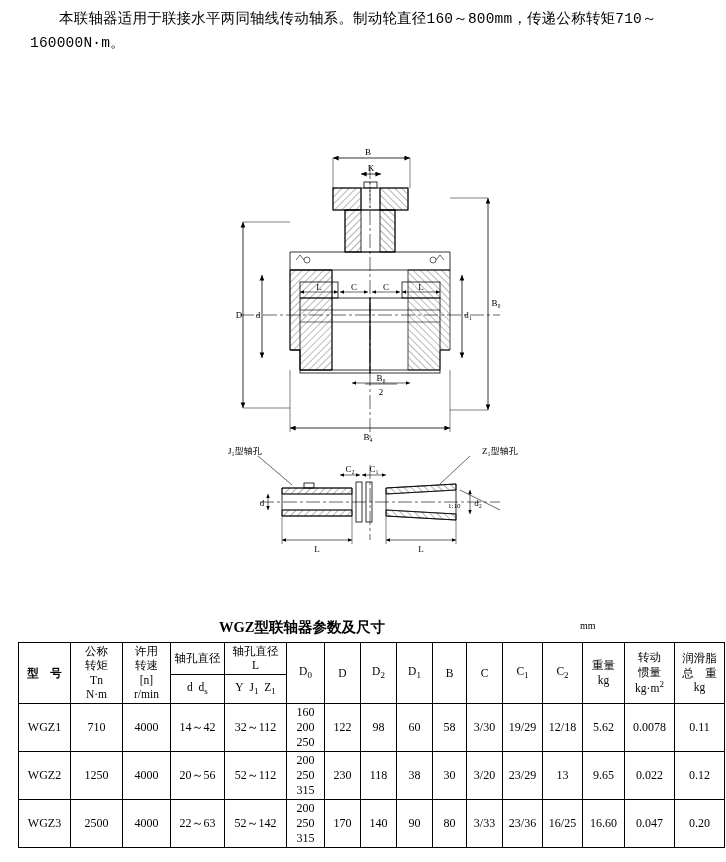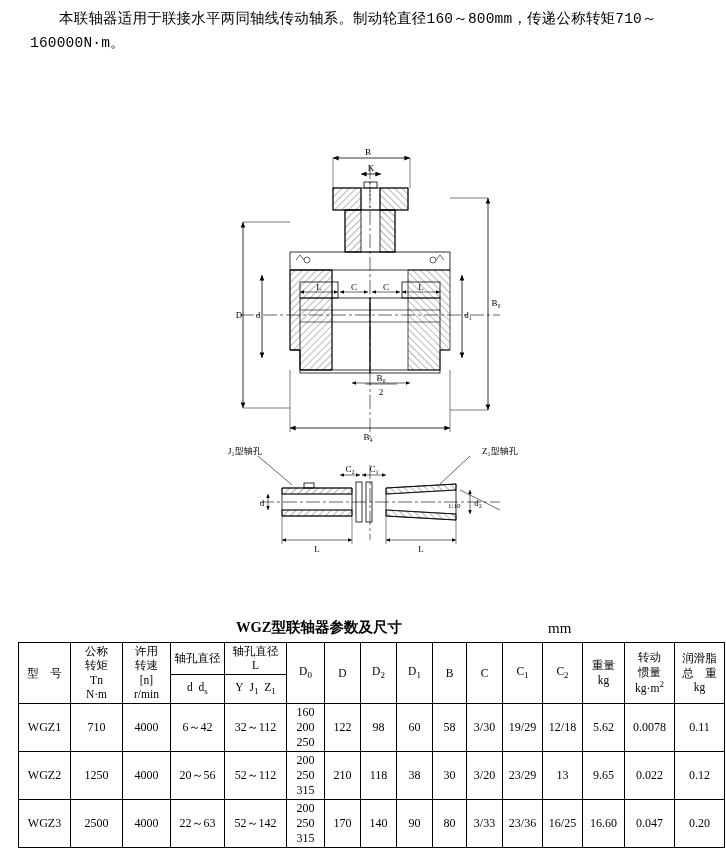--- a/index.html
+++ b/index.html
@@ -32,32 +32,32 @@
     left: 0;
     top: 70px;
     width: 726px;
     height: 545px;
   }
   .drawing svg { display: block; }
 
   
   .tbl-caption {
     position: absolute;
-    left: 17px;
+    left: 0;
     top: 618px;
     width: 604px;
     text-align: center;
     font-size: 14.5px;
     font-weight: bold;
   }
   .tbl-unit {
     position: absolute;
-    left: 548px;
+    left: 580px;
     top: 620px;
-    font-size: 15px;
+    font-size: 10px;
   }
 
   
   table.spec {
     position: absolute;
     left: 18px;
     top: 642px;
     width: 690px;
     border-collapse: collapse;
     font-size: 11.5px;
@@ -74,21 +74,21 @@
   table.spec thead th {
     font-size: 11.5px;
   }
   table.spec tbody td {
     height: 44px;
     font-size: 12px;
   }
   .sub { font-size: 9px; vertical-align: sub; }
   .sup { font-size: 9px; vertical-align: super; }
   .multi { line-height: 1.15; }
-  .nowrap { white-space: nowrap; }
+  .nowrap { white-space: nowrap; font-weight: bold; }
 </style>
 </head>
 <body>
 
 <div class="intro">本联轴器适用于联接水平两同轴线传动轴系。制动轮直径160～800mm，传递公称转矩710～160000N·m。</div>
 
 <div class="drawing">
 <svg width="726" height="545" viewBox="0 0 726 545" xmlns="http://www.w3.org/2000/svg">
   <defs>
     <pattern id="hatch" width="5" height="5" patternTransform="rotate(45)" patternUnits="userSpaceOnUse">
@@ -314,21 +314,21 @@
       <th rowspan="2">d&nbsp;&nbsp;d<span class="sub">s</span></th>
       <th rowspan="2">Y&nbsp;&nbsp;J<span class="sub">1</span>&nbsp;&nbsp;Z<span class="sub">1</span></th>
     </tr>
     <tr></tr>
   </thead>
   <tbody>
     <tr>
       <td>WGZ1</td>
       <td>710</td>
       <td>4000</td>
-      <td>6～42</td>
+      <td>14～42</td>
       <td>32～112</td>
       <td class="multi">
           <div>160</div>
           <div>200</div>
           <div>250</div>
         </td>
       <td>122</td>
       <td>98</td>
       <td>60</td>
       <td>58</td>
@@ -343,21 +343,21 @@
       <td>WGZ2</td>
       <td>1250</td>
       <td>4000</td>
       <td>20～56</td>
       <td>52～112</td>
       <td class="multi">
           <div>200</div>
           <div>250</div>
           <div>315</div>
         </td>
-      <td>210</td>
+      <td>230</td>
       <td>118</td>
       <td>38</td>
       <td>30</td>
       <td>3/20</td>
       <td>23/29</td>
       <td>13</td>
       <td>9.65</td>
       <td>0.022</td>
       <td>0.12</td>
     </tr>

